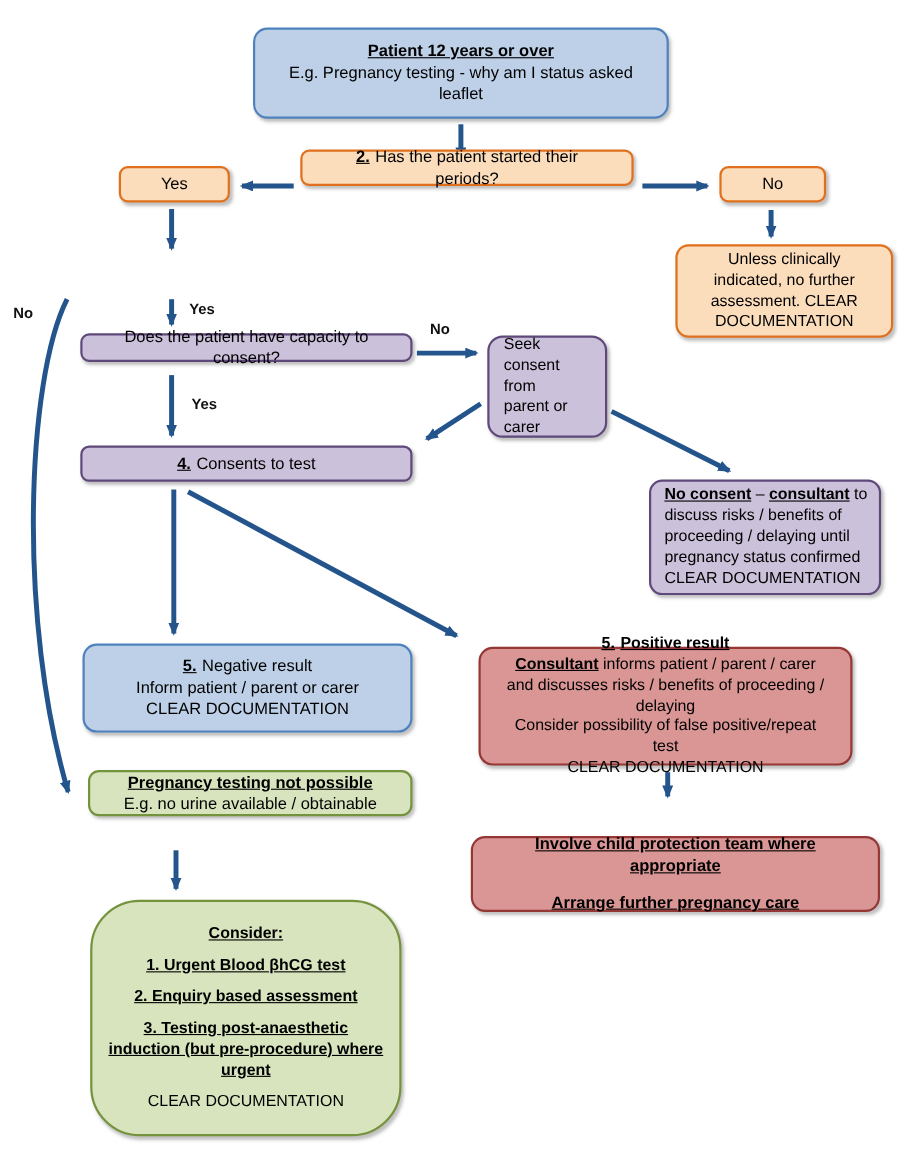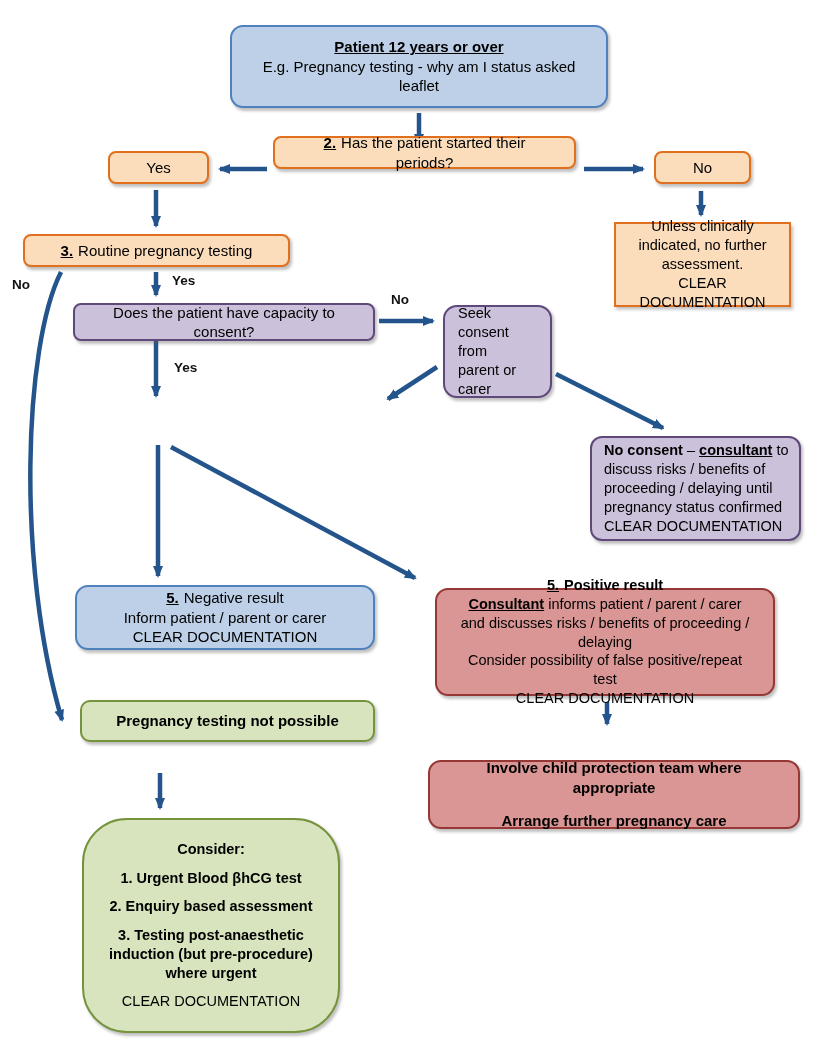--- a/index.html
+++ b/index.html
@@ -17,44 +17,44 @@
     text-align:center; font-size:15px; line-height:1.3;
     border-radius:10px; box-shadow:2px 2.5px 3px rgba(90,90,90,0.38);
     padding:4px 20px;
   }
   .blue   { background:var(--blue-fill);   border:2.5px solid var(--blue-border); }
   .orange { background:var(--orange-fill); border:2.5px solid var(--orange-border); }
   .purple { background:var(--purple-fill); border:2.5px solid var(--purple-border); }
   .red    { background:var(--red-fill);    border:2.5px solid var(--red-border); }
   .green  { background:var(--green-fill);  border:2.5px solid var(--green-border); }
 
-  .b { font-weight:700; }
+  .b { font-weight:700;text-decoration:underline; }
   .u { text-decoration:underline; }
   .step { font-weight:700; text-decoration:underline; margin-right:5px; }
 
   .lbl { position:absolute; font-weight:700; font-size:13.5px; color:#111; }
 
   #patient-info   { left:230px; top:25px;  width:378px; height:83px;  border-radius:13px; }
   #yes-branch     { left:108px; top:151px; width:101px; height:33px;  border-radius:8px; }
   #periods-q      { left:273px; top:136px; width:303px; height:33px;  border-radius:8px; }
   #no-branch      { left:654px; top:151px; width:97px;  height:33px;  border-radius:8px; }
   #routine        { left:23px;  top:234px; width:267px; height:33px;  border-radius:8px; }
-  #no-further     { left:614px; top:222px; width:177px; height:85px;  border-radius:0; font-size:14.5px; }
-  #capacity-q     { left:73px;  top:303px; width:302px; height:38px;  border-radius:8px; }
+  #no-further     { left:614px; top:222px; width:198px; height:85px;  border-radius:12px; font-size:14.5px; }
+  #capacity-q     { left:73px;  top:303px; width:302px; height:26px;  border-radius:8px; }
   #seek-consent   { left:443px; top:305px; width:109px; height:93px;  border-radius:14px;
                     text-align:left; padding-left:13px; font-size:14.5px;justify-content:center; }
   #consents       { left:73px;  top:405px; width:302px; height:33px;  border-radius:8px; }
   #no-consent     { left:590px; top:436px; width:211px; height:105px; border-radius:12px;
                     text-align:left; padding:6px 9px 6px 12px; font-size:14.5px; line-height:1.32; }
-  #negative       { left:75px;  top:585px; width:300px; height:65px;  border-radius:13px; }
+  #negative       { left:75px;  top:585px; width:300px; height:81px;  border-radius:13px; }
   #positive       { left:435px; top:588px; width:340px; height:108px; border-radius:13px;
                     font-size:14.5px; line-height:1.3; }
   #child-protect  { left:428px; top:732px; width:372px; height:69px;  border-radius:13px;margin-top:28px; }
   #not-possible   { left:80px;  top:700px; width:295px; height:42px;  border-radius:10px; }
-  #consider       { left:82px;  top:818px; width:258px; height:215px; border-radius:45px;
+  #consider       { left:82px;  top:818px; width:283px; height:215px; border-radius:45px;
                     font-size:14.5px; justify-content:space-evenly; padding:10px 12px; }
   #child-protect .gap { margin-top:14px; }
 </style>
 </head>
 <body>
 
 <div class="canvas">
 
   <svg class="edges" viewBox="0 0 817 1054">
     <defs>
@@ -89,36 +89,36 @@
   </div>
 
   <div id="periods-q" class="box orange">
     <div><span class="step">2.</span><span>Has the patient started their periods?</span></div>
   </div>
 
   <div id="no-branch" class="box orange">
     <div>No</div>
   </div>
 
-  <div id="routine" class="box orange">
-    <div><span class="step">3.</span><span>Routine pregnancy testing</span></div>
-  </div>
 
   <div id="no-further" class="box orange">
     <div>Unless clinically indicated, no further assessment. CLEAR DOCUMENTATION</div>
   </div>
 
   <div id="capacity-q" class="box purple">
     <div>Does the patient have capacity to consent?</div>
   </div>
 
   <div id="seek-consent" class="box purple">
     <div>Seek consent from parent or carer</div>
   </div>
 
+  <div id="consents" class="box purple">
+    <div><span class="step">4.</span><span>Consents to test</span></div>
+  </div>
 
   <div id="no-consent" class="box purple">
     <div><span class="b">No consent</span><span> – </span><span class="b u">consultant</span><span> to discuss risks / benefits of proceeding / delaying until pregnancy status confirmed CLEAR DOCUMENTATION</span></div>
   </div>
 
   <div id="negative" class="box blue">
     <div><span class="step">5.</span><span>Negative result</span></div>
     <div>Inform patient / parent or carer</div>
     <div>CLEAR DOCUMENTATION</div>
   </div>
@@ -130,20 +130,21 @@
     <div>CLEAR DOCUMENTATION</div>
   </div>
 
   <div id="child-protect" class="box red b">
     <div>Involve child protection team where appropriate</div>
     <div class="gap">Arrange further pregnancy care</div>
   </div>
 
   <div id="not-possible" class="box green">
     <div class="b">Pregnancy testing not possible</div>
+    <div>E.g. no urine available / obtainable</div>
   </div>
 
   <div id="consider" class="box green">
     <div class="b">Consider:</div>
     <div class="b">1. Urgent Blood βhCG test</div>
     <div class="b">2. Enquiry based assessment</div>
     <div class="b">3. Testing post-anaesthetic induction (but pre-procedure) where urgent</div>
     <div>CLEAR DOCUMENTATION</div>
   </div>
 

